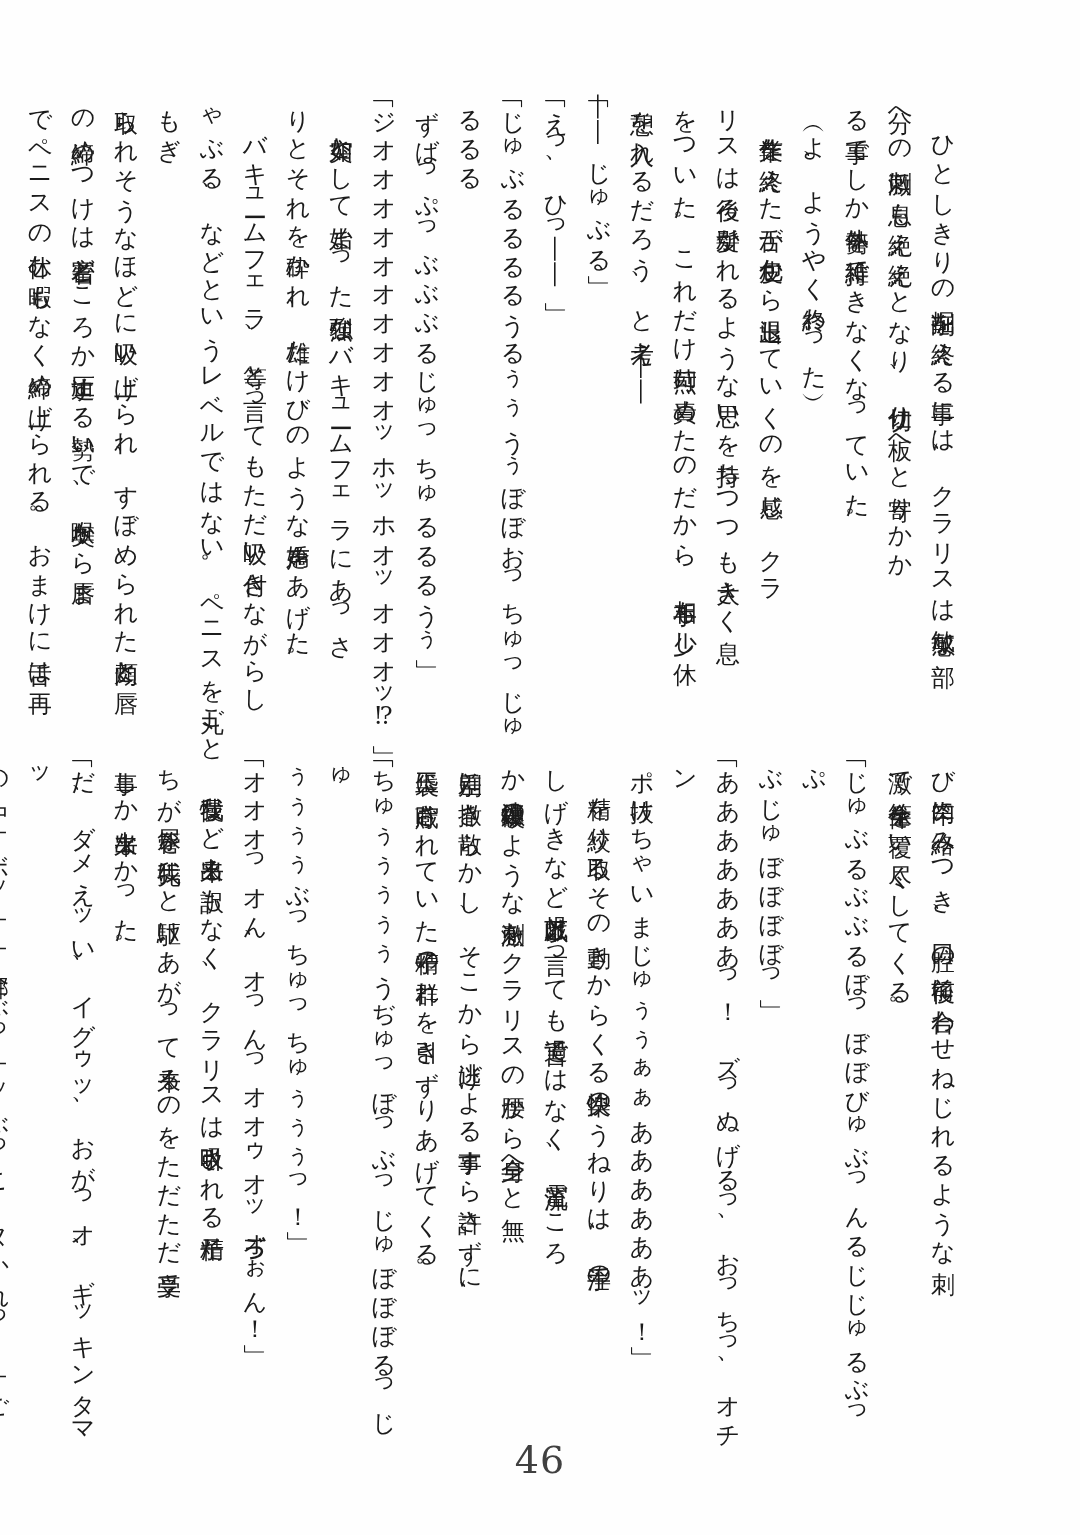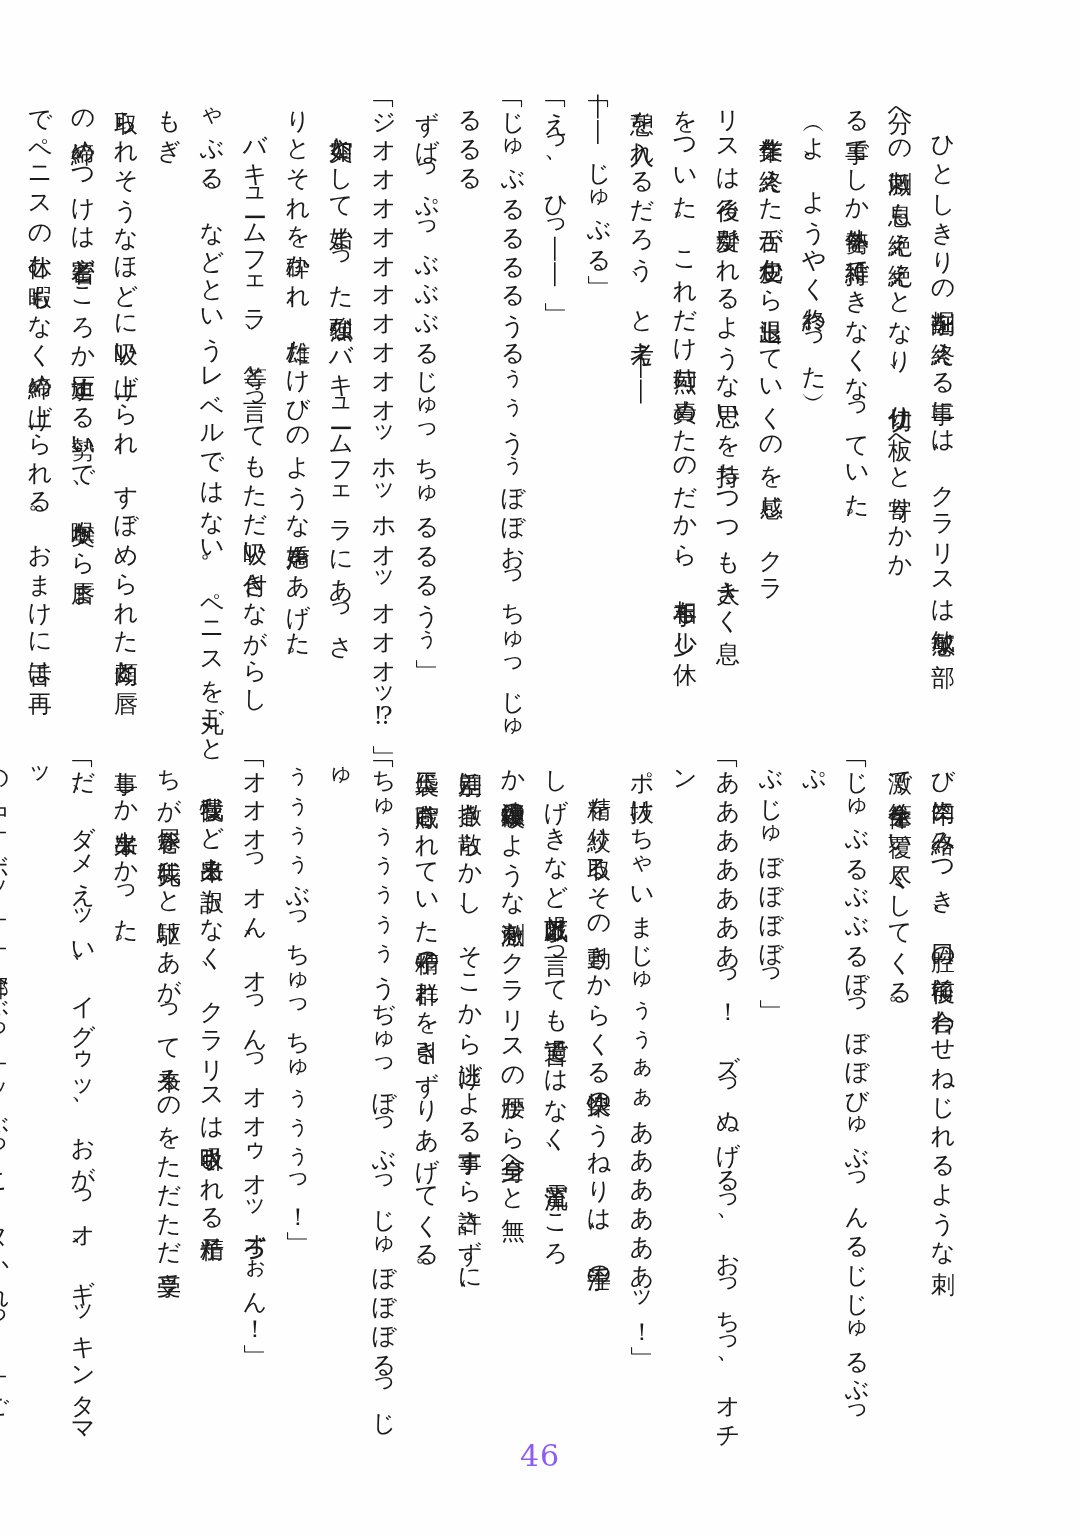--- a/index.html
+++ b/index.html
@@ -29,23 +29,23 @@
   .block-bottom { top: 753px; height: 686px; }
   .text-line {
     margin: 0;
     padding: 0;
   }
   .page-number {
     position: absolute;
     top: 1438px;
     left: 50%;
     transform: translateX(-50%);
-    font-size: 30px;
+    font-size: 38px;
     letter-spacing: 1px;
-    color: #8b5cf6;
+    color: #404040;
     font-family: "DejaVu Serif", "Liberation Serif", serif;
   }
 </style>
 </head>
 <body>
 
 <div class="page">
   <div class="text-block block-top">
       <p class="text-line">　ひとしきりの掘削を終える事には、クラリスは敏感な部</p>
       <p class="text-line">分への刺激に息も絶え絶えとなり、仕切り板へと寄りかか</p>

